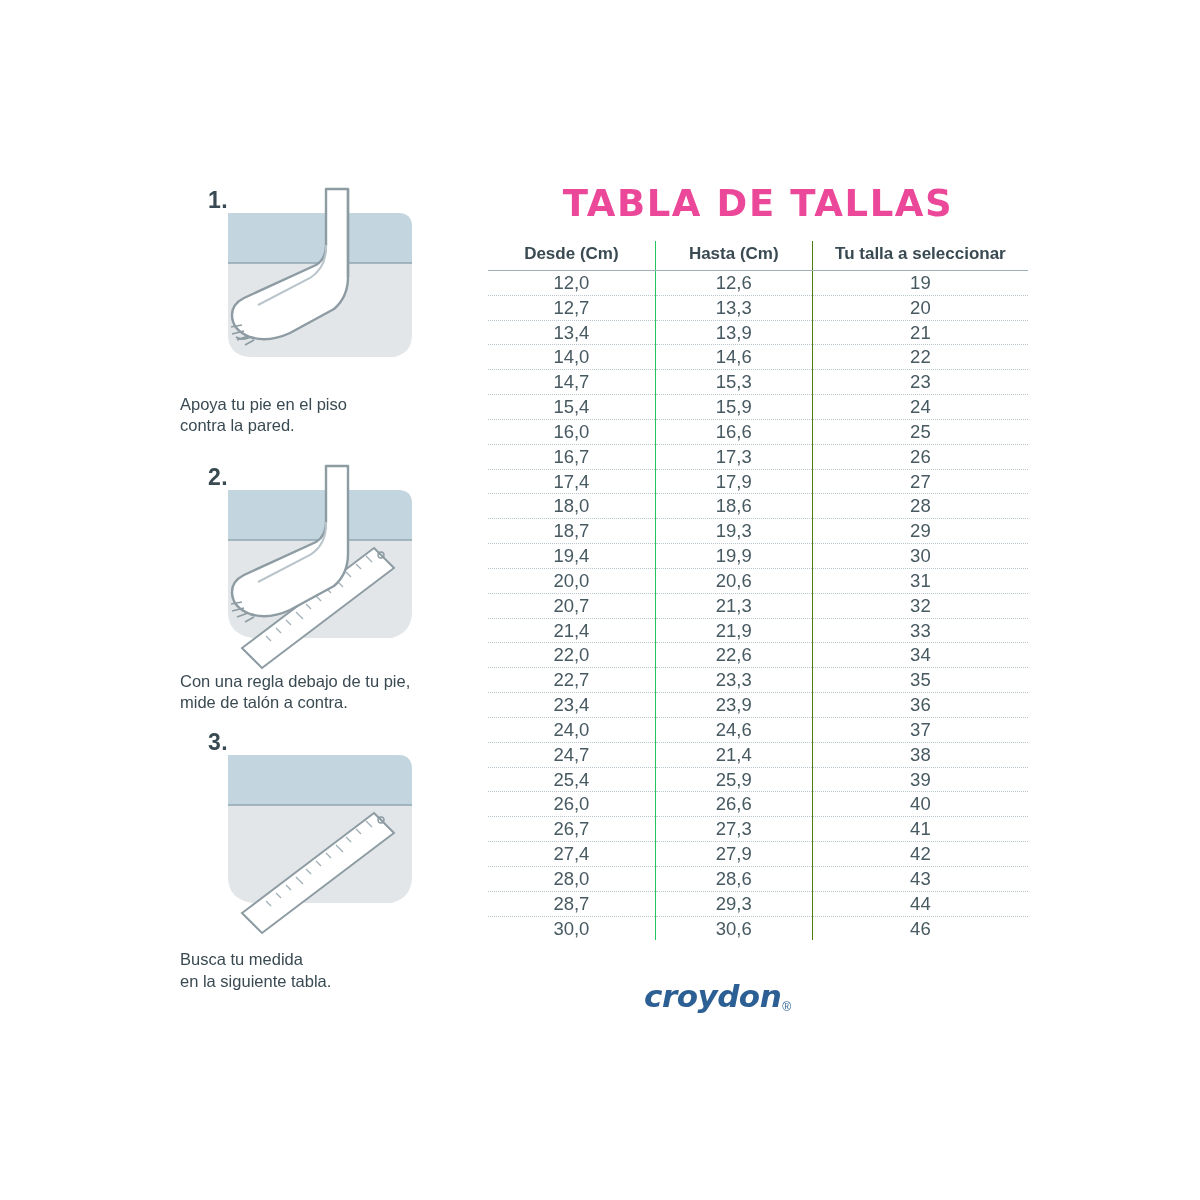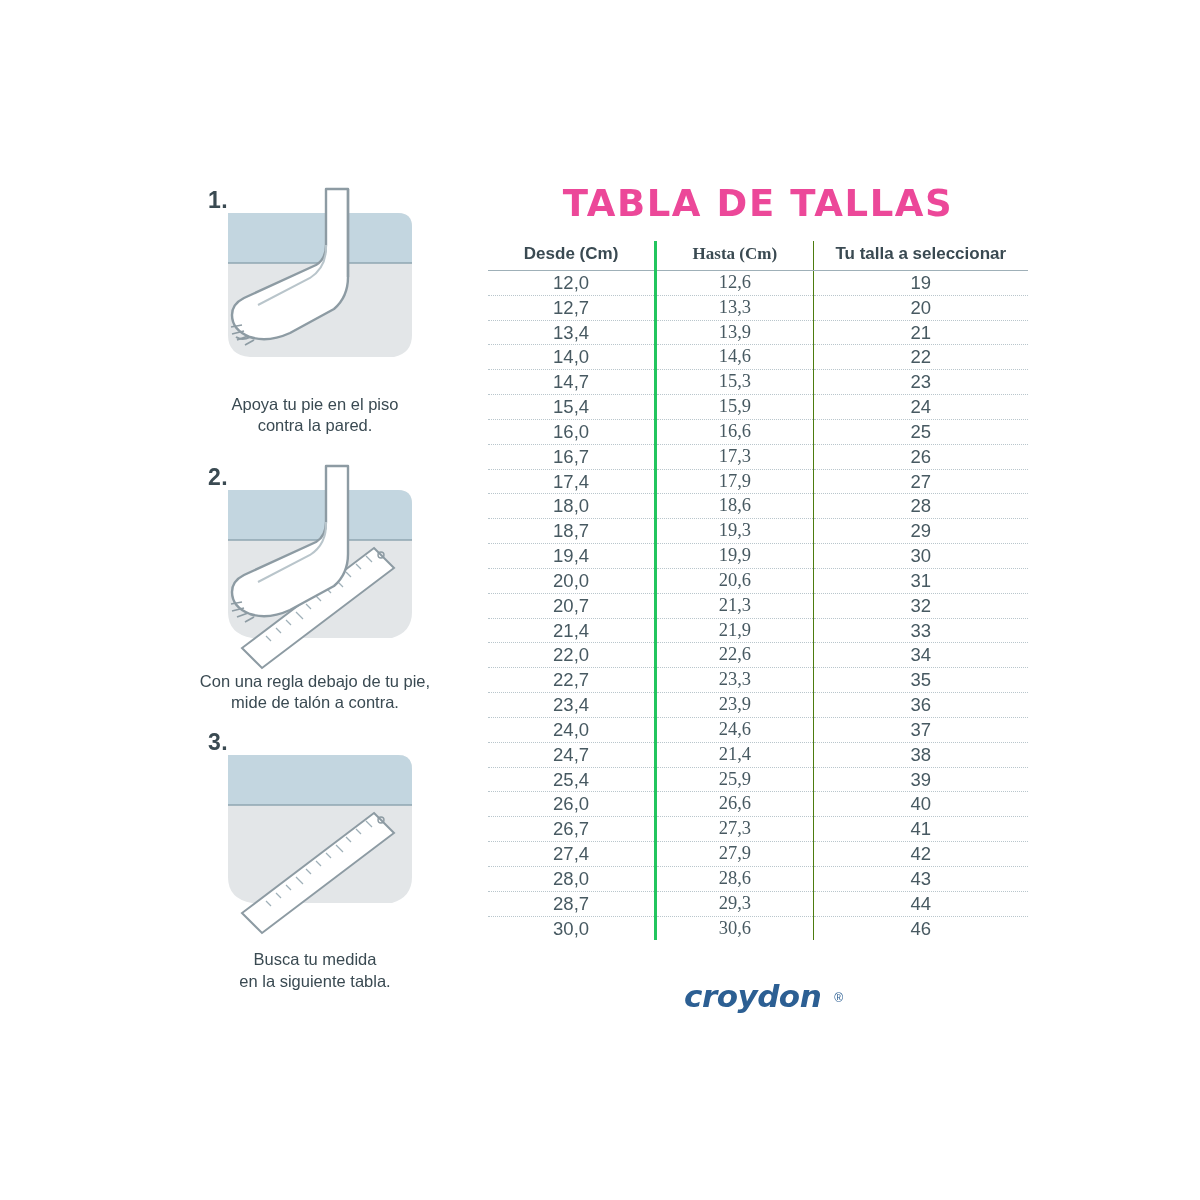--- a/index.html
+++ b/index.html
@@ -48,21 +48,20 @@
   .illus {
     width: 250px;
     height: 205px;
     margin-left: 18px;
     position: relative;
   }
 
   .illus svg { display: block; }
 
   .step-caption {
-    text-align: center;
     font-size: 16.5px;
     line-height: 1.28;
     color: #3a4a52;
     margin-top: 4px;
     width: 270px;
   }
 
   .step3 .illus { height: 230px; }
 
   
@@ -91,42 +90,41 @@
 
   table.size-table th {
     font-size: 17px;
     font-weight: bold;
     color: #3a4a52;
     padding: 3px 0 6px 0;
     border-bottom: 1px solid #9fb0b8;
   }
 
   table.size-table th.c1, table.size-table td.c1 { width: 31%; }
-  table.size-table th.c2, table.size-table td.c2 { width: 29%; border-left: 3px solid #22c55e; font-family: Liberation Serif, serif; }
+  table.size-table th.c2, table.size-table td.c2 { width: 29%; border-left: 1px solid #22c55e; }
   table.size-table th.c3, table.size-table td.c3 { width: 40%; border-left: 1px solid #4d7c0f; }
 
   table.size-table td {
     font-size: 18.5px;
     color: #475961;
     text-align: center;
     padding: 1px 0 1px 0;
     border-bottom: 1px dotted #b9c6cc;
     line-height: 1.18;
   }
 
   table.size-table tr:last-child td { border-bottom: none; }
 
   
   .logo {
     position: absolute;
-    left: 684px;
+    left: 644px;
     top: 978px;
     display: flex;
-    align-items: center;
-    gap: 12px;
+    align-items: flex-end;
   }
   .logo-text {
     font-family: "DejaVu Sans", sans-serif;
     font-size: 31px;
     font-weight: bold;
     font-style: italic;
     color: #2c5f93;
     letter-spacing: -0.5px;
   }
   .logo-reg {

